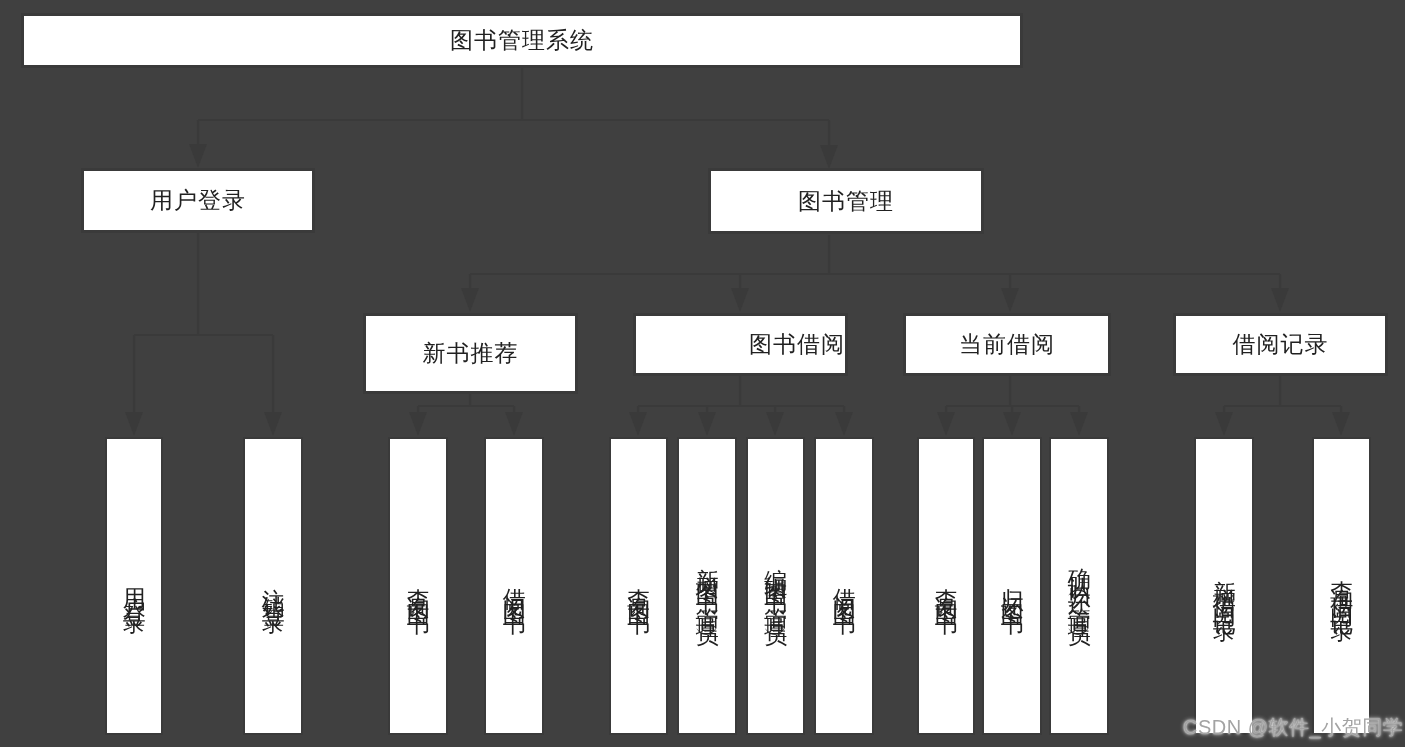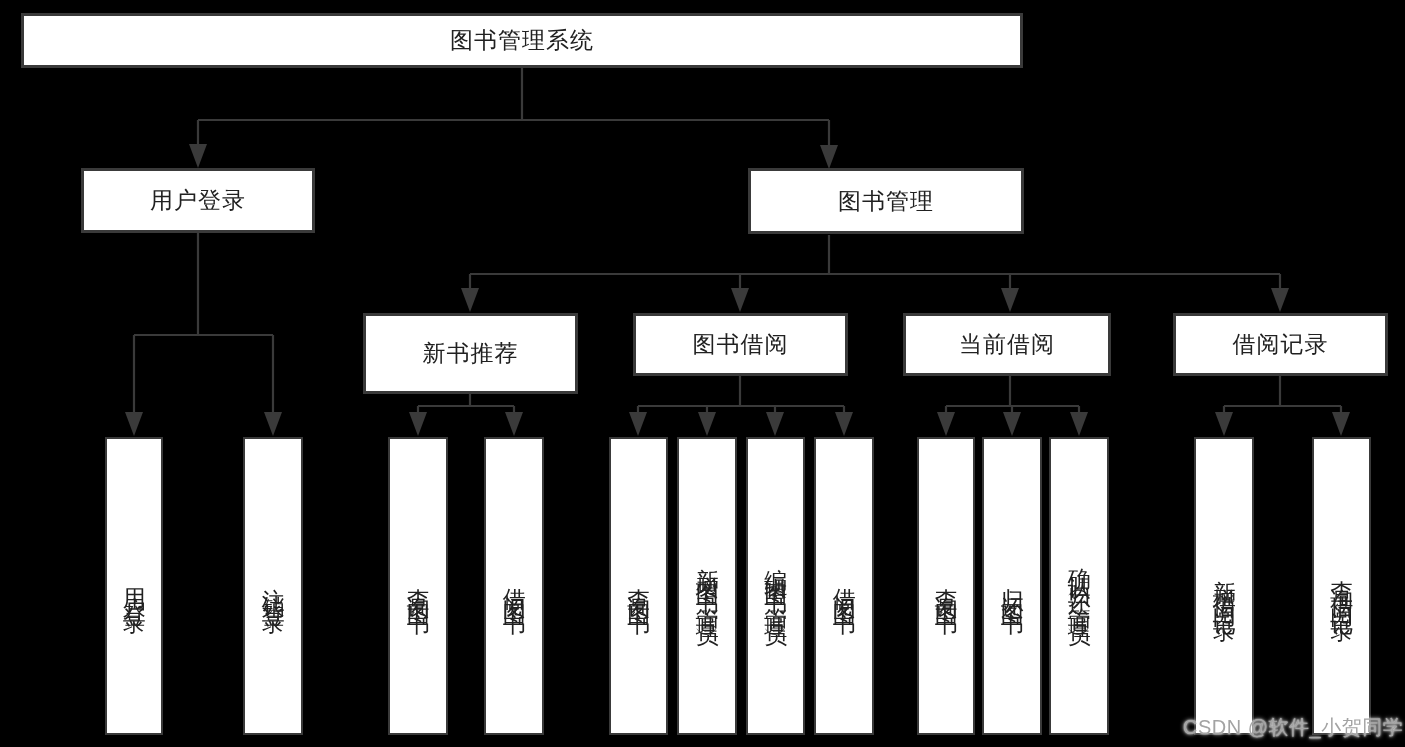--- a/index.html
+++ b/index.html
@@ -1,19 +1,19 @@
 <!DOCTYPE html>
 <html><head>
 <meta charset="utf-8">
 <style>
   html,body{margin:0;padding:0;background:#ffffff;}
   .canvas{
     position:relative;
     width:1405px;height:747px;
-    background:#000000;
+    background:#404040;
     font-family:"Liberation Sans", sans-serif;
     overflow:hidden;
   }
   .connectors{position:absolute;left:0;top:0;z-index:1;}
   .node{
     position:absolute;
     box-sizing:border-box;
     background:#ffffff;
     border:3px solid #3a3a3a;
     display:flex;align-items:center;justify-content:center;
@@ -83,28 +83,28 @@
     </g>
   </svg>
 
   <div class="node" style="left:21px;top:13px;width:1002px;height:55px;">
     <span class="hlabel">图书管理系统</span>
   </div>
 
   <div class="node" style="left:81px;top:168px;width:234px;height:65px;">
     <span class="hlabel">用户登录</span>
   </div>
-  <div class="node" style="left:748px;top:168px;width:276px;height:66px;">
+  <div class="node" style="left:708px;top:168px;width:276px;height:66px;">
     <span class="hlabel">图书管理</span>
   </div>
 
   <div class="node" style="left:363px;top:313px;width:215px;height:81px;">
     <span class="hlabel">新书推荐</span>
   </div>
-  <div class="node" style="left:633px;top:313px;width:215px;height:63px;">
+  <div class="node" style="left:633px;top:313px;width:215px;height:63px;justify-content:flex-end;">
     <span class="hlabel">图书借阅</span>
   </div>
   <div class="node" style="left:903px;top:313px;width:208px;height:63px;">
     <span class="hlabel">当前借阅</span>
   </div>
   <div class="node" style="left:1173px;top:313px;width:215px;height:63px;">
     <span class="hlabel">借阅记录</span>
   </div>
 
   <div class="node leaf" style="left:105px;top:437px;width:58px;height:298px;">

